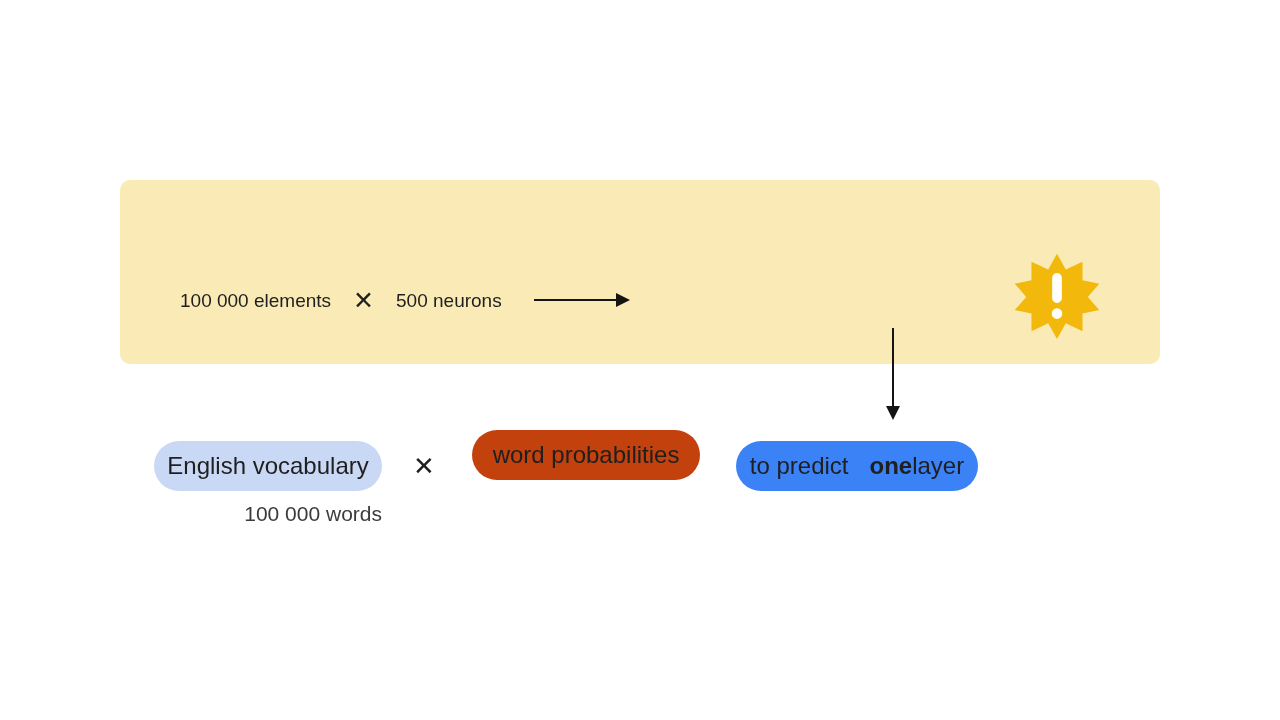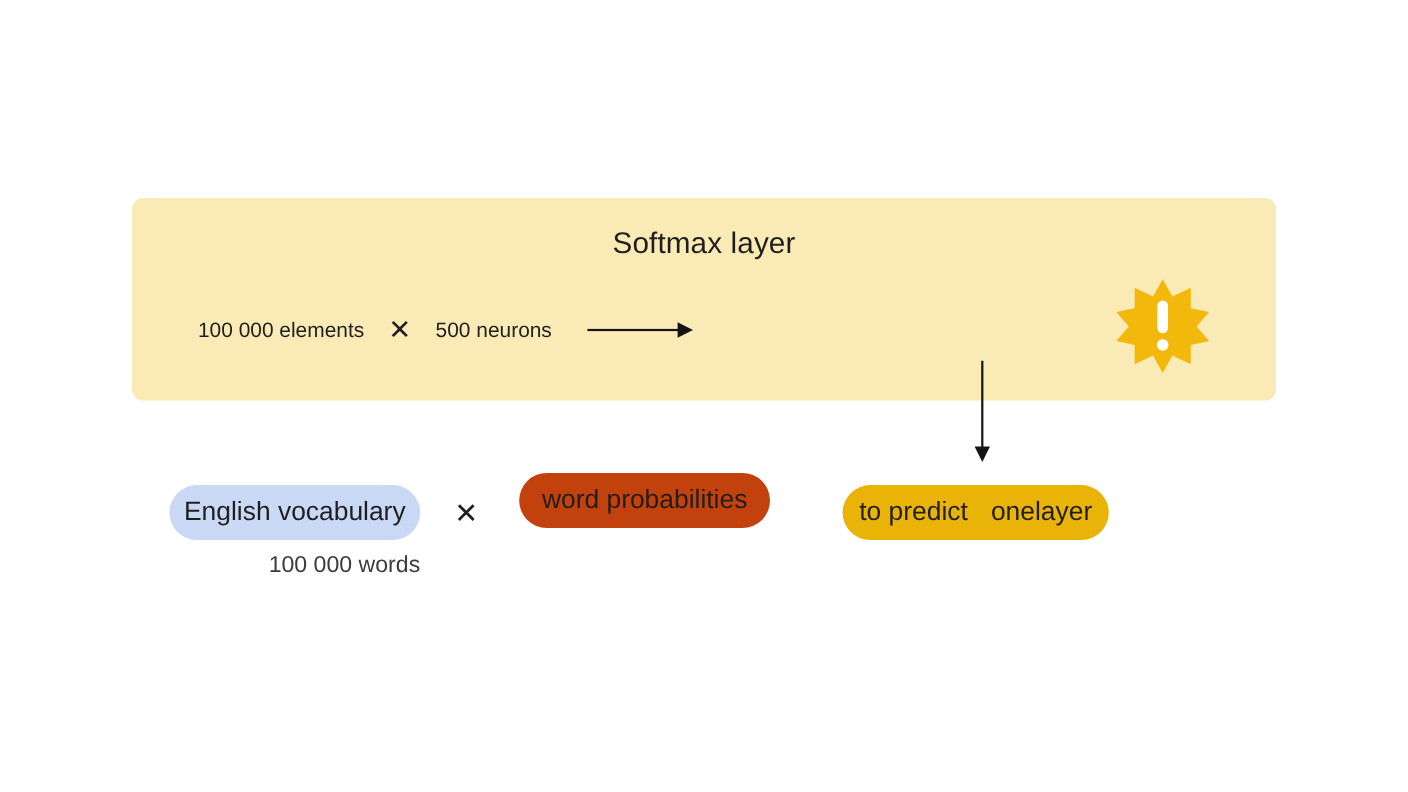--- a/index.html
+++ b/index.html
@@ -163,27 +163,27 @@
   }
 
   .pill-probs {
     left: 472px;
     top: 430px;
     width: 228px;
     background: #c2410c;
   }
 
   .pill-predict {
-    left: 766px;
+    left: 736px;
     top: 441px;
     width: 242px;
-    background: #eab308;
+    background: #3b82f6;
   }
   .pill-predict .bold-word {
-    font-weight: 400;
+    font-weight: 700;
     margin-left: 21px;
   }
 
   .times-bottom {
     position: absolute;
     left: 413px;
     top: 452px;
     font-size: 26px;
     font-weight: 300;
     color: #1f1f1f;
@@ -202,21 +202,20 @@
     white-space: nowrap;
   }
 </style>
 </head>
 <body>
 
 <div class="stage">
 
   <div class="softmax-panel">
 
-    <div class="panel-title">Softmax layer</div>
 
     <div class="equation-row">
 
       <span class="eq-term">100 000 elements</span>
 
       <span class="times-sign">✕</span>
 
       <span class="eq-term">500 neurons</span>
 
       <span class="arrow-h">

